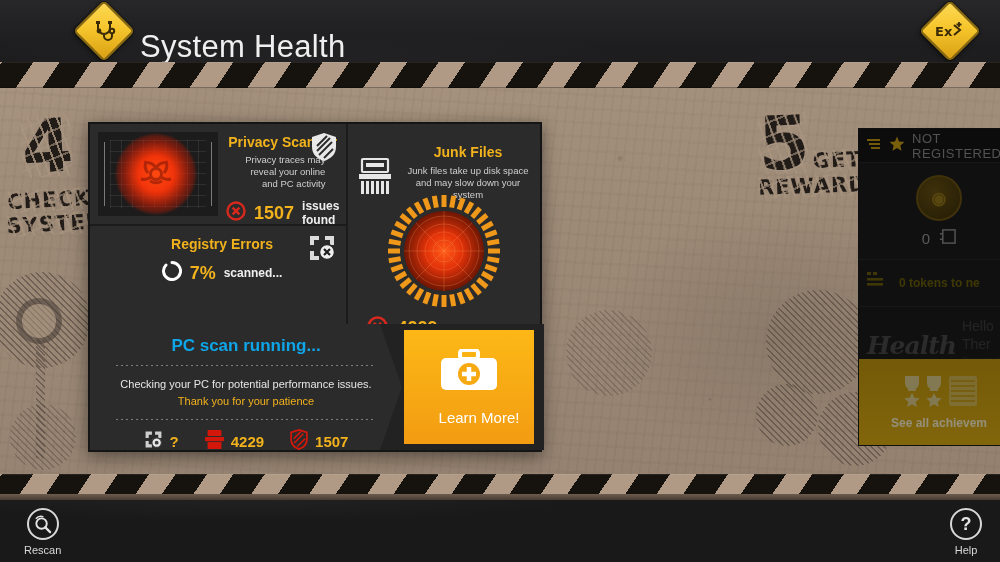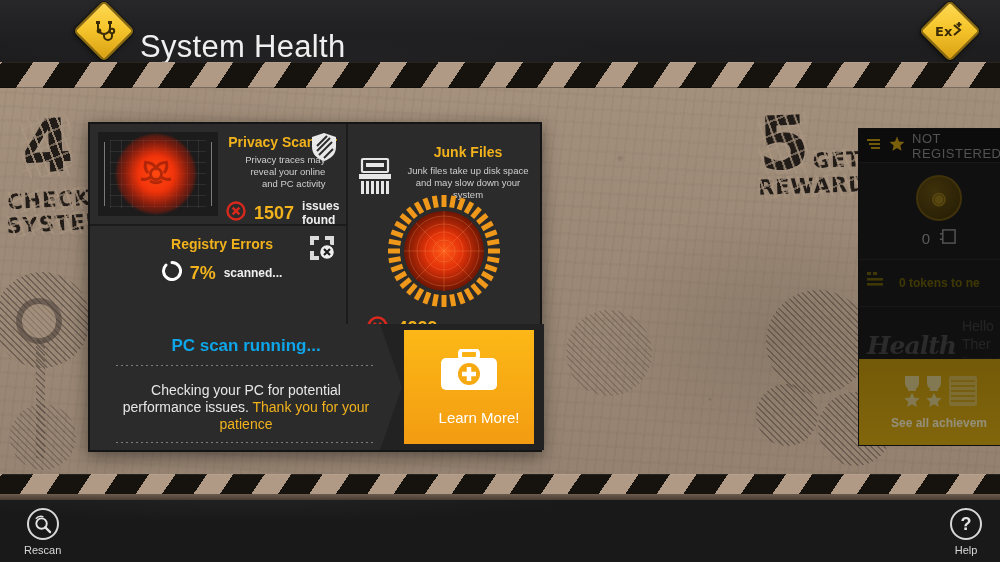--- a/index.html
+++ b/index.html
@@ -172,21 +172,21 @@
   
   .status {
     position:absolute; left:0; top:200px; width:454px; height:126px;
     display:flex; background:#222222;
   }
   .status-left { position:relative; width:312px; background:#2b2b2b; padding:8px 22px 0 22px;
     clip-path: polygon(0 0, calc(100% - 22px) 0, 100% 50%, calc(100% - 22px) 100%, 0 100%); }
   .status-title { color:#0ea5e9; font-size:17px; font-weight:bold; text-align:center; margin-top:4px; }
   .dots { height:1px; margin:9px 4px 0 4px;
     background-image: repeating-linear-gradient(to right, #7e7e7e 0 2px, transparent 2px 5px); }
-  .status-desc { color:#e6e6e6; font-size:14px; line-height:17px; text-align:center; margin-top:16px; }
+  .status-desc { color:#e6e6e6; font-size:11px; line-height:17px; text-align:center; margin-top:10px; }
   .status-desc .accent { color:#f2b21c; }
   .stats-row { display:flex; justify-content:center; align-items:center; gap:26px; margin-top:9px; }
   .stat-item { display:flex; align-items:center; gap:7px; }
   .stat-item .v { color:#f2b21c; font-size:15px; font-weight:bold; }
 
   .learn {
     position:absolute; right:6px; top:206px; width:130px; height:114px;
     background:linear-gradient(to bottom,#fcb816,#f39c12);
     display:flex; flex-direction:column; align-items:center; justify-content:center; gap:8px;
     cursor:pointer;

